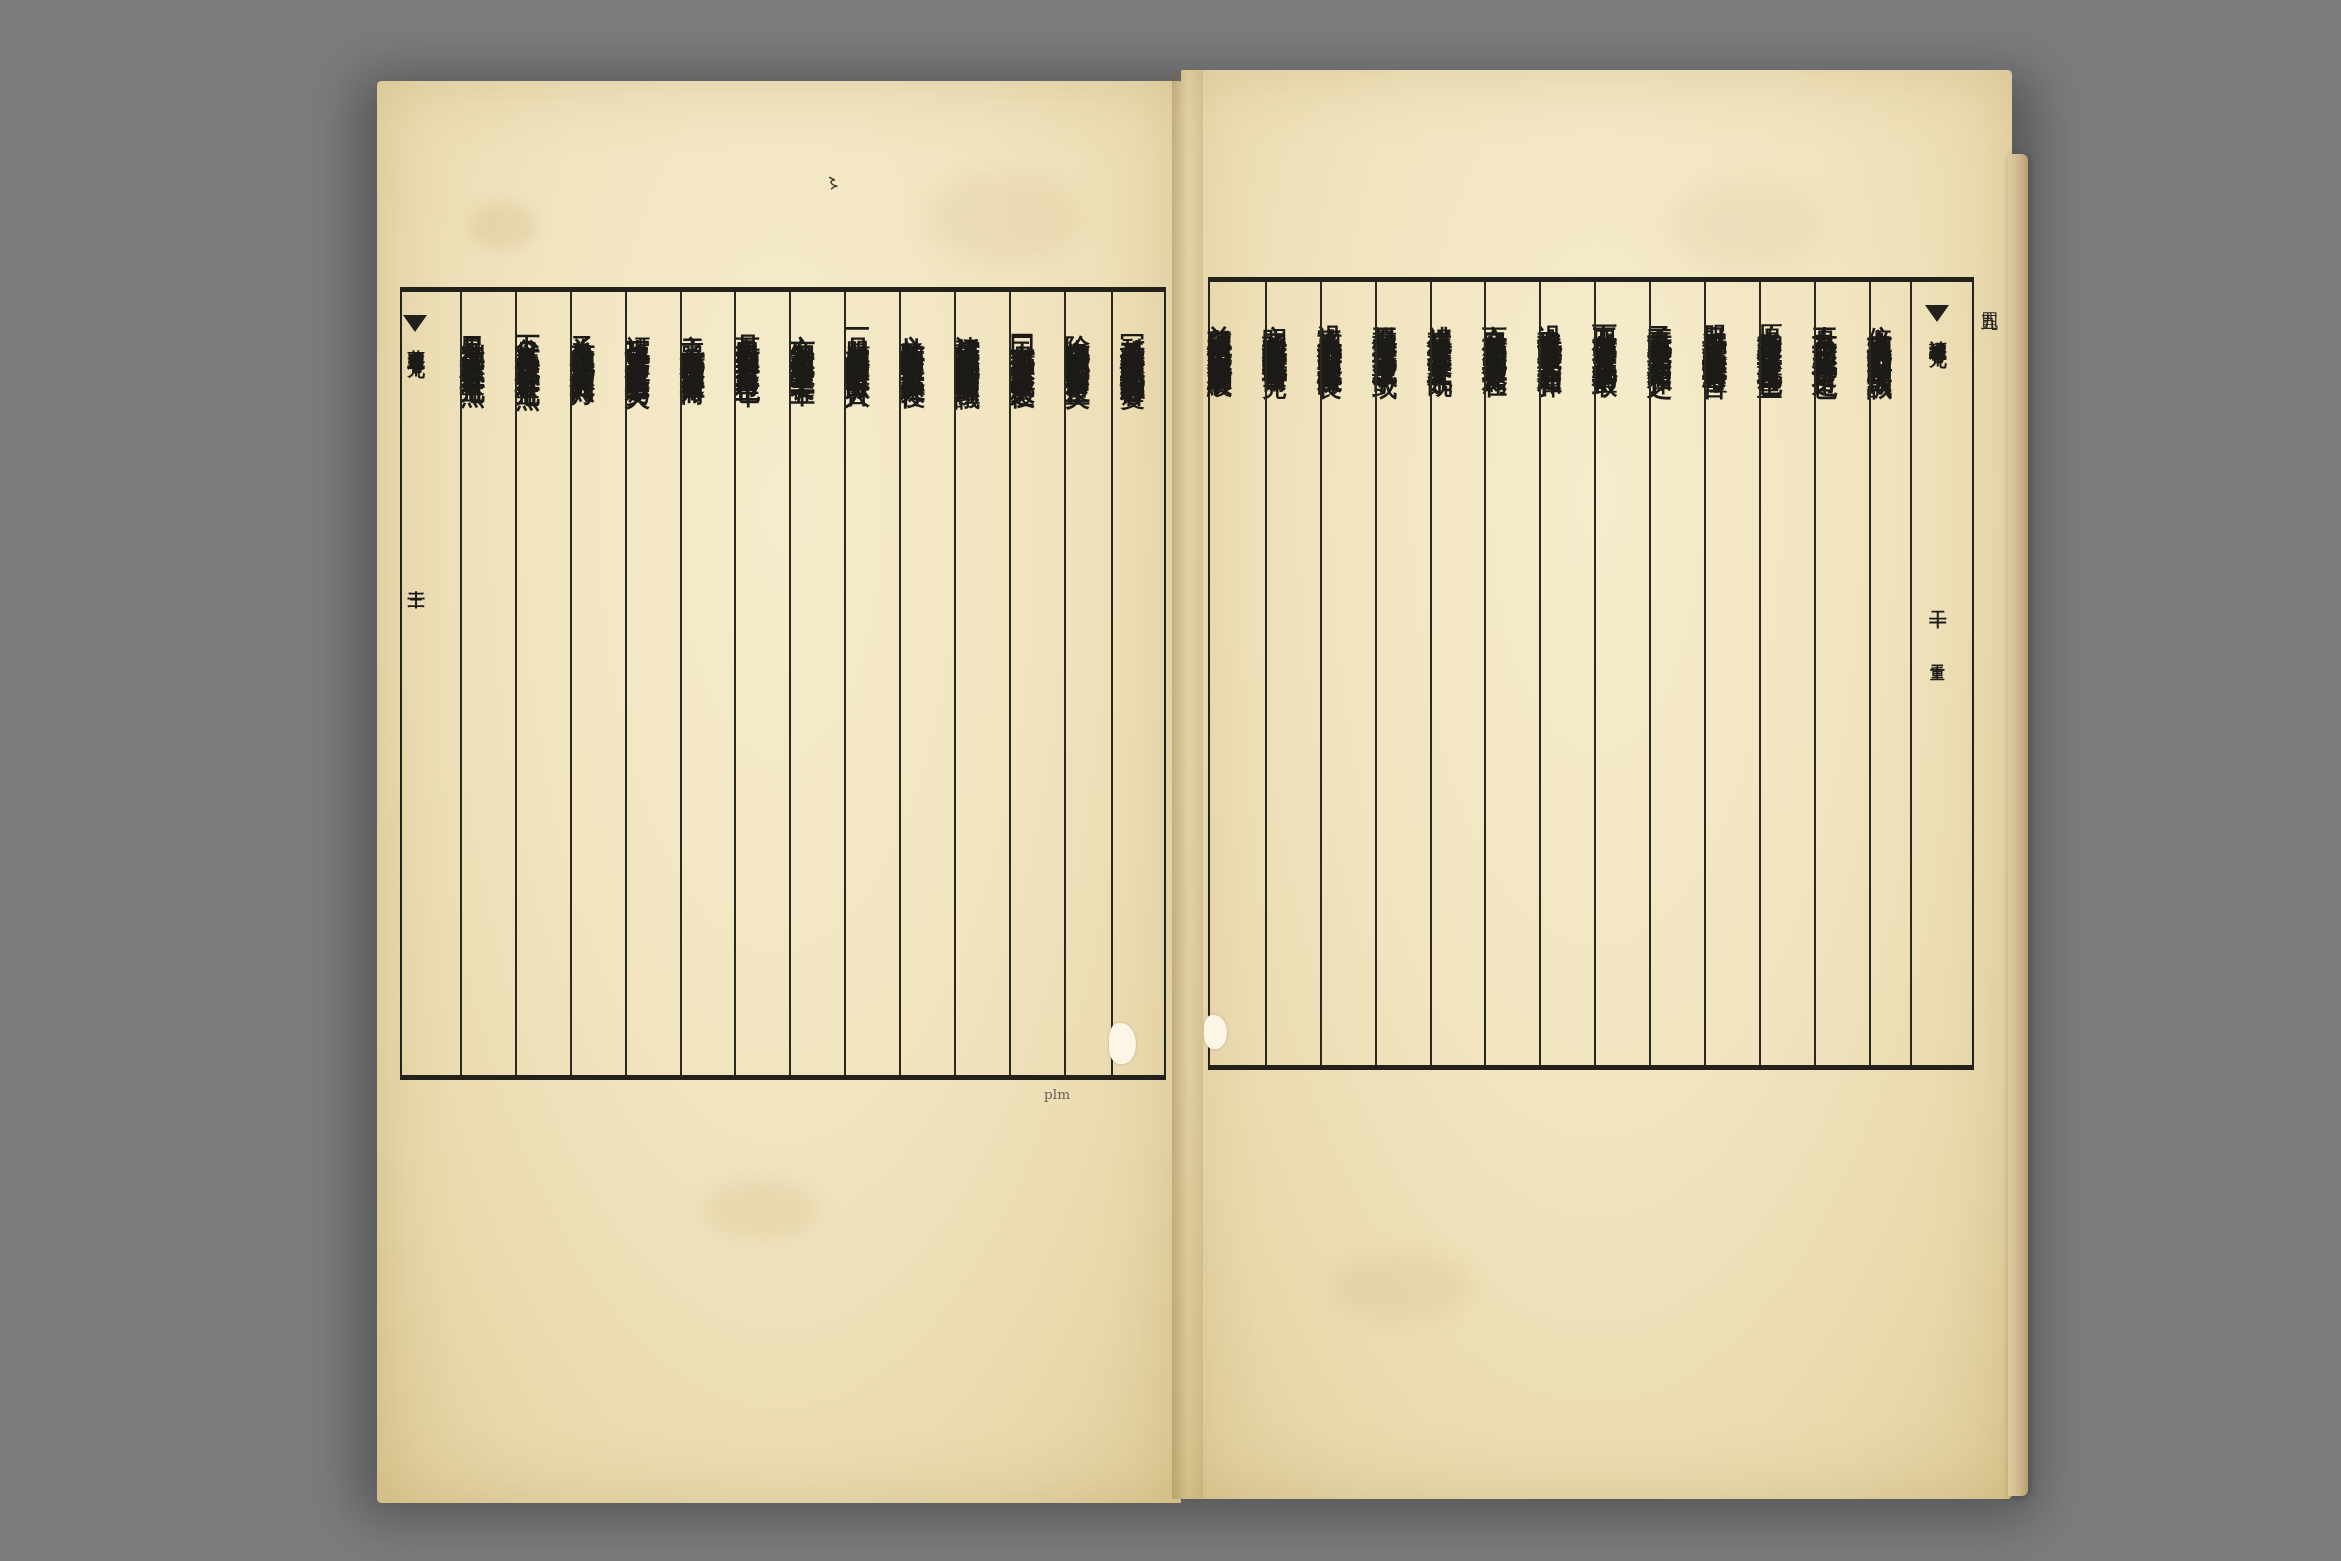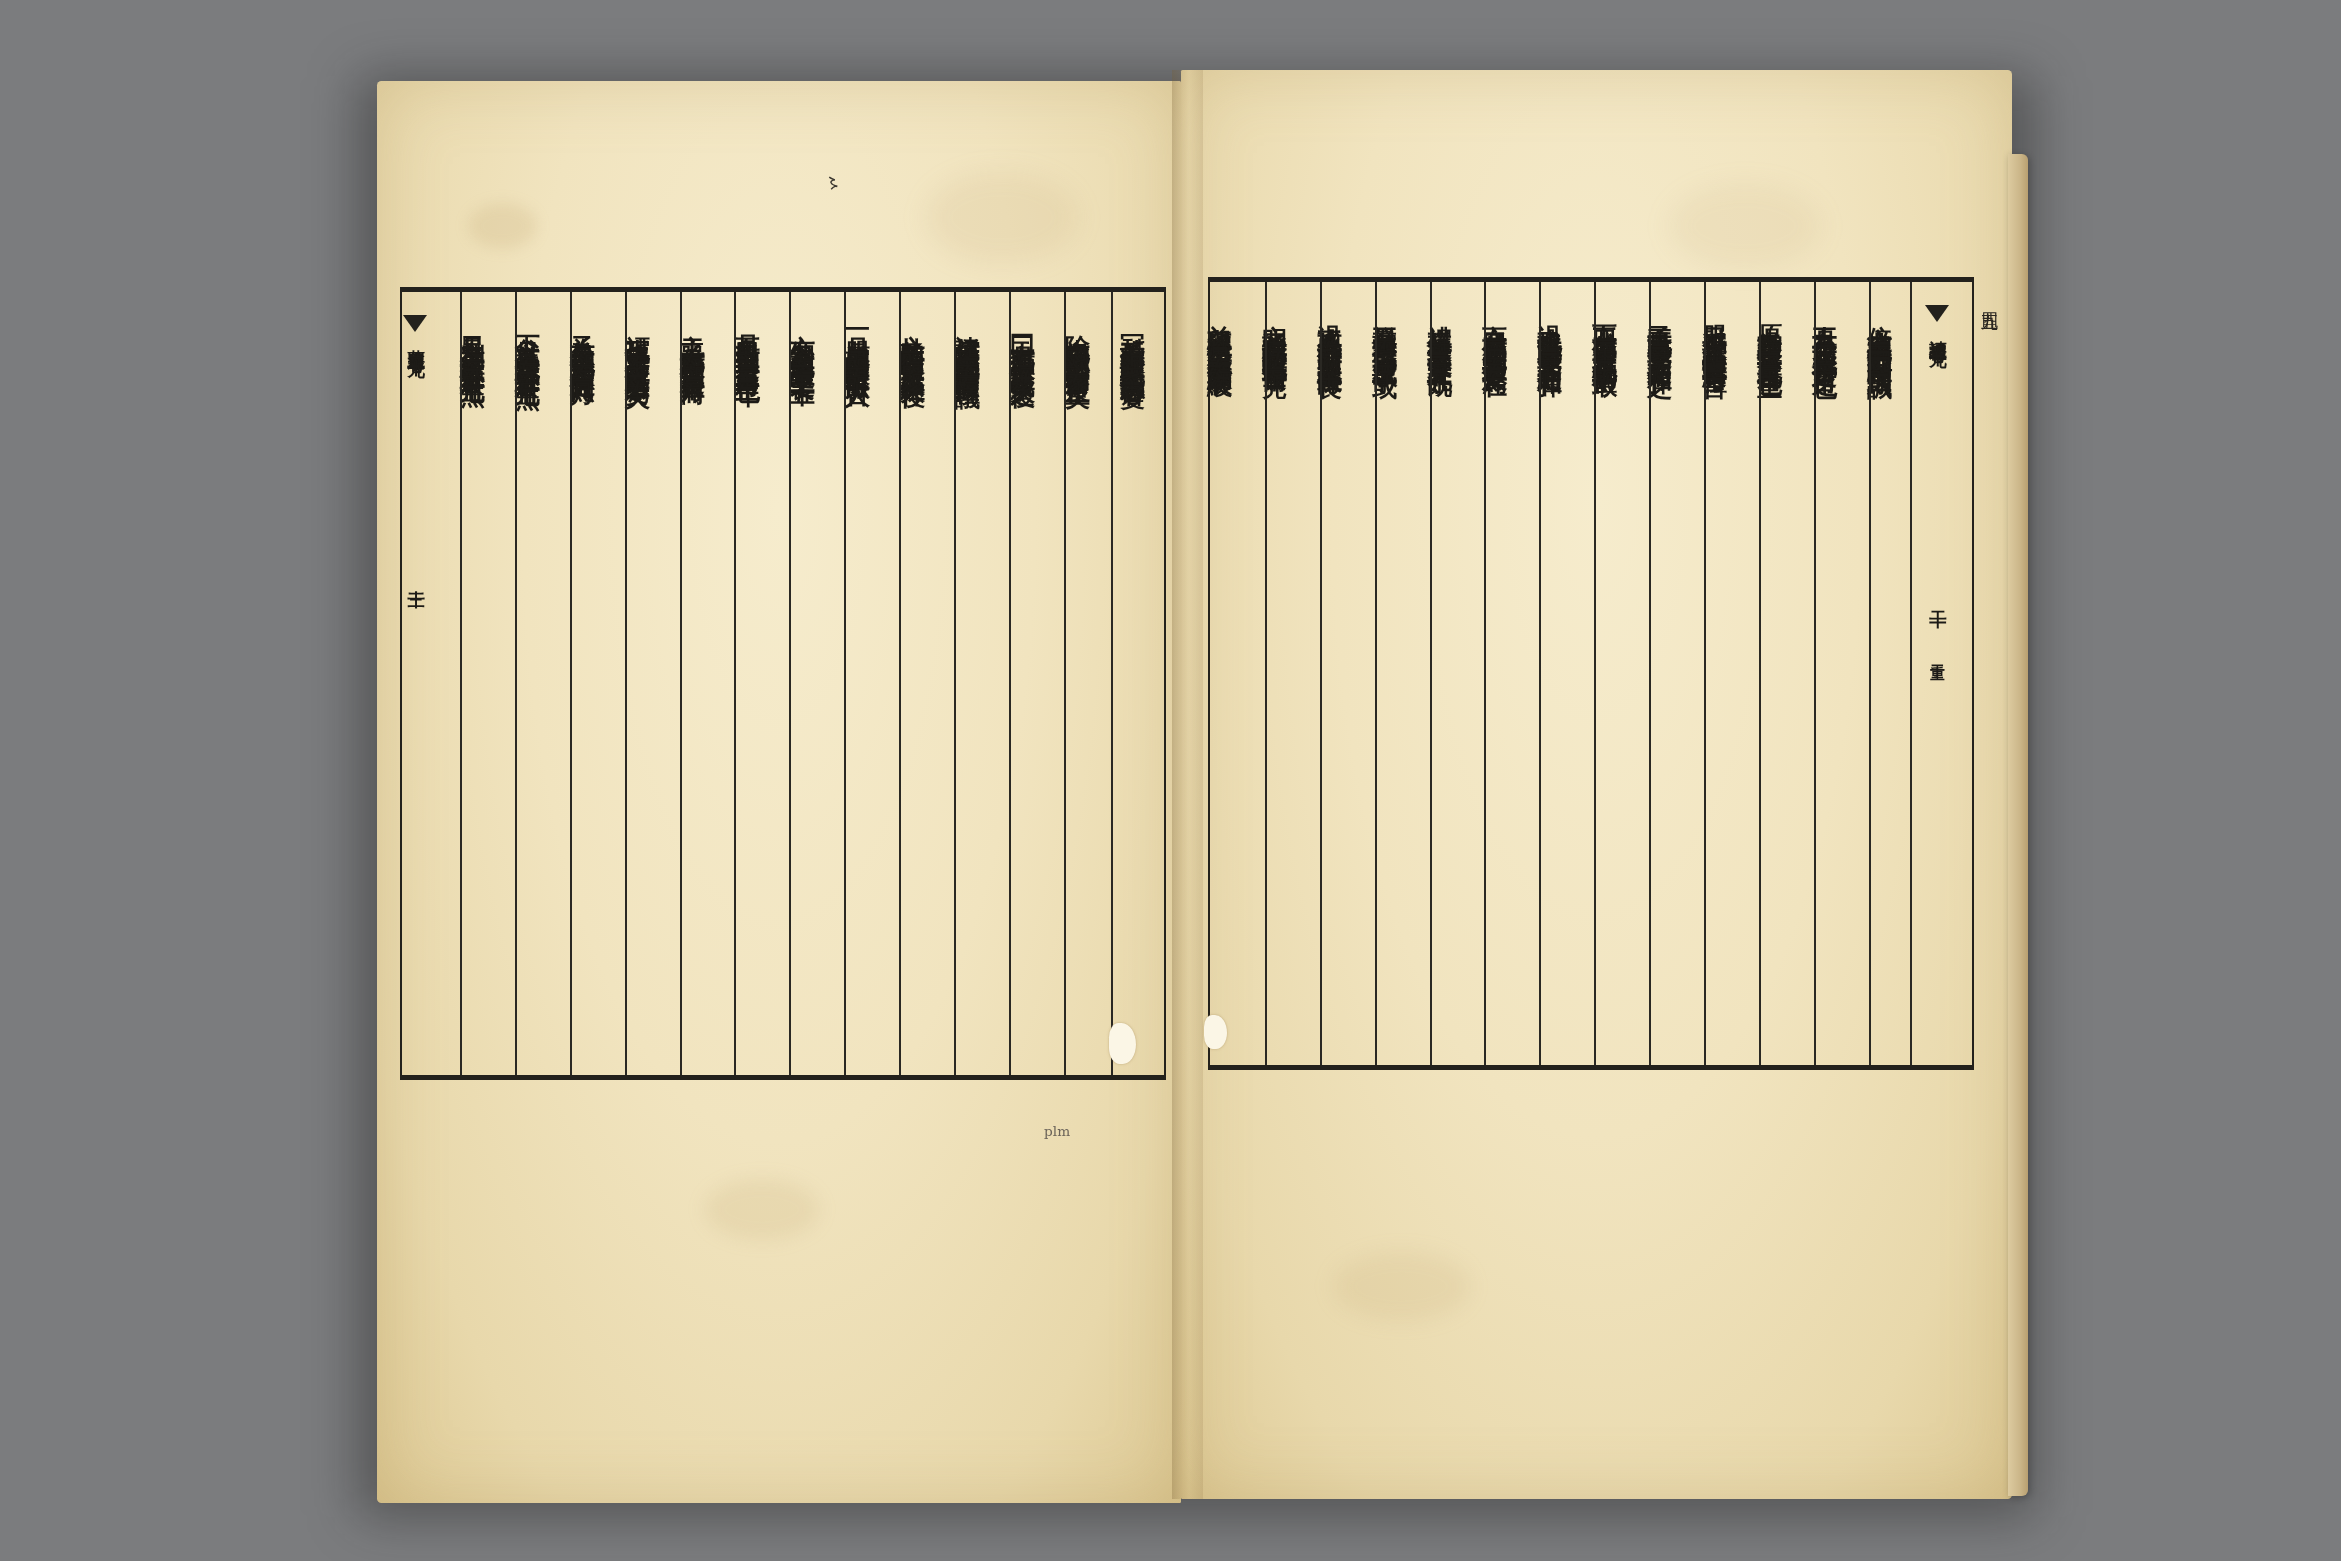--- a/index.html
+++ b/index.html
@@ -262,21 +262,21 @@
         <div class="col-rule" style="left:387px"></div>
         <div class="col-rule" style="left:442px"></div>
         <div class="col-rule" style="left:497px"></div>
         <div class="col-rule" style="left:552px"></div>
         <div class="col-rule" style="left:607px"></div>
         <div class="col-rule" style="left:662px"></div>
         <div class="col-rule" style="left:709px"></div>
       </div>
 
       <div class="torn" style="left:732px; top:942px; width:27.4px; height:41px;"></div>
-      <div class="pen-mark" style="left:667px; top:1042px; font-size:13.7px; color:#6b6359;">plm</div>
+      <div class="pen-mark" style="left:667px; top:1005px; font-size:13.7px; color:#6b6359;">plm</div>
     </div>
 
     <div class="page page-right">
 
       <div class="stain" style="left:152px; top:1182px; width:137px; height:69px; background:rgba(186,153,98,0.13); filter:blur(10px);"></div>
       <div class="stain" style="left:488px; top:114px; width:152px; height:84px; background:rgba(190,160,105,0.10); filter:blur(12.2px);"></div>
 
       <div class="edge-label">四九五</div>
 
       <div class="frame frame-right">

